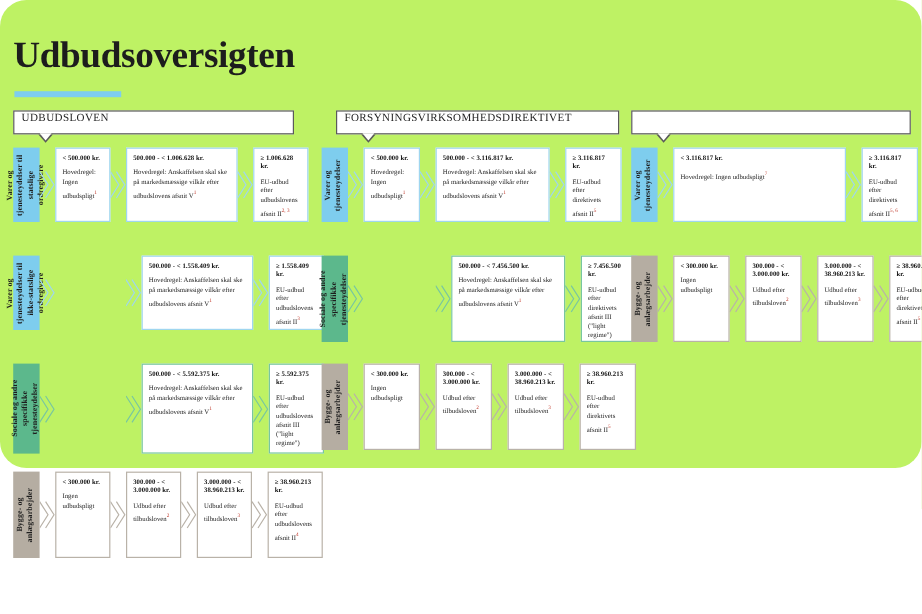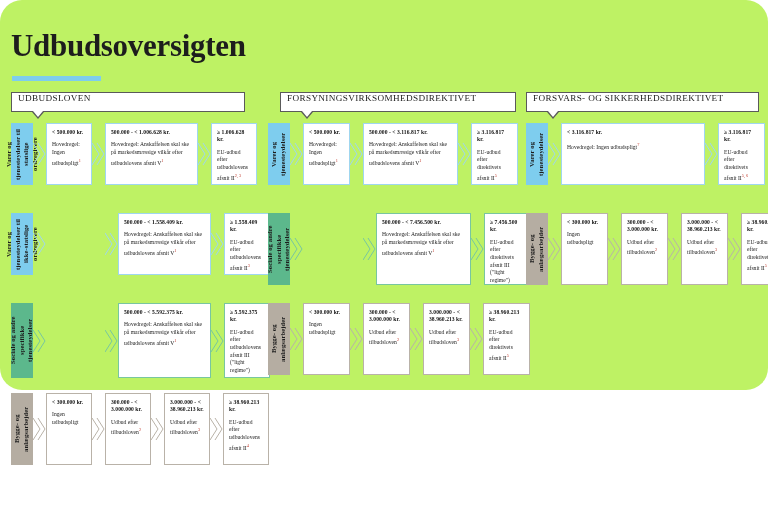--- a/index.html
+++ b/index.html
@@ -151,21 +151,20 @@
         </div>
       </div>
       <div class="section" style="left: 280px; top: 92px; width: 236px;">
         <div class="sec-head">
           <span class="sec-head-label">FORSYNINGSVIRKSOMHEDSDIREKTIVET</span>
           <div class="sec-tip"></div>
         </div>
       </div>
       <div class="section" style="left: 526px; top: 92px; width: 233px;">
         <div class="sec-head">
-          <span class="sec-head-label">FORSVARS- OG SIKKERHEDSDIREKTIVET</span>
           <div class="sec-tip"></div>
         </div>
       </div>
     </div>
   <div id="rows-root">
       <div class="row" style="left: 11px; top: 123px; height: 62px;">
         <div class="cat blue" style="width: 22px;">
           <div class="cat-label">Varer og tjenesteydelser til statslige ordregivere</div>
         </div>
         <div class="chev">

